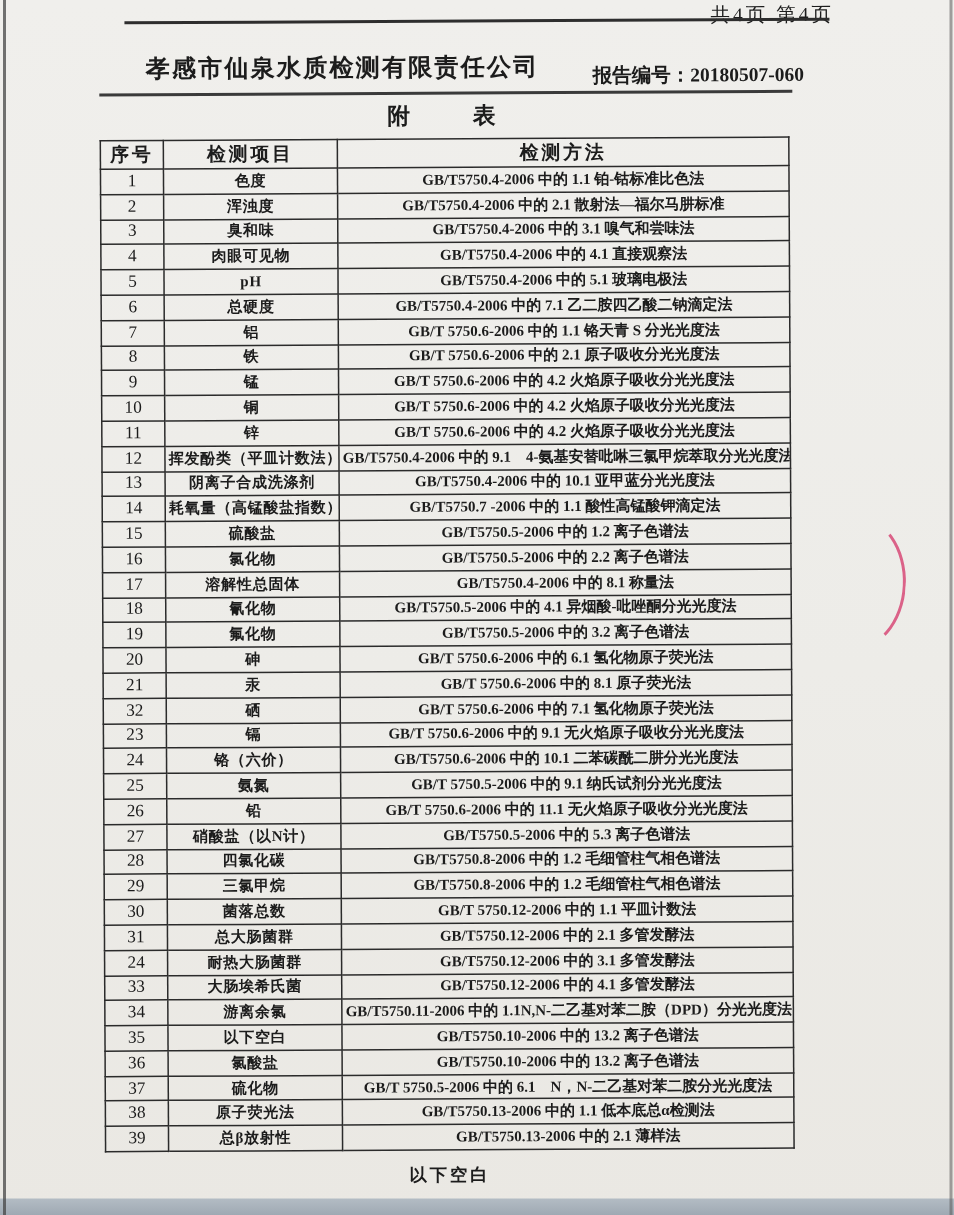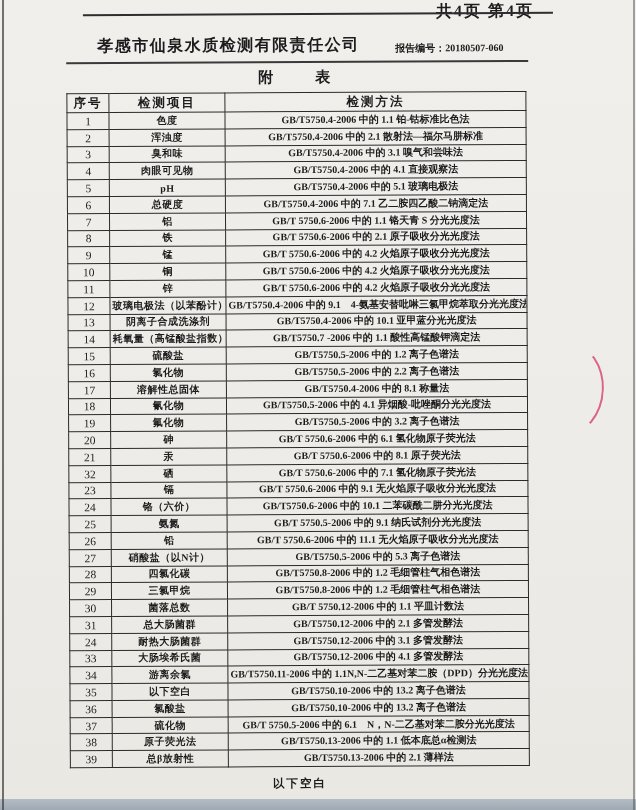--- a/index.html
+++ b/index.html
@@ -13,30 +13,30 @@
     position:absolute;inset:0;
     background:linear-gradient(180deg,#f0efec 0%,#edecE8 55%,#eae8e3 100%);
   }
   .scan-edge-left{position:absolute;left:2px;top:0;width:2px;height:100%;background:rgba(70,70,70,.75);}
   .scan-edge-right{position:absolute;right:1px;top:0;width:2px;height:100%;background:rgba(90,90,90,.55);}
   .bottom-band{position:absolute;left:0;right:0;bottom:0;height:11px;background:linear-gradient(180deg,#b3bcc4,#9fa9b3);}
   .sheet{position:absolute;inset:0;transform:rotate(-0.3deg);transform-origin:50% 50%;}
 
   .page-info{
     position:absolute;top:2px;left:438px;width:120px;
-    font-size:16px;font-weight:bold;letter-spacing:2px;white-space:nowrap;
+    font-size:13px;font-weight:normal;letter-spacing:2px;white-space:nowrap;text-align:right;
   }
   .rule-top{position:absolute;left:85px;top:13px;width:470px;height:2px;background:#2e2e2e;}
   .company{
     position:absolute;left:99px;top:35px;
     font-size:16px;font-weight:bold;letter-spacing:1.5px;white-space:nowrap;
   }
   .report-no{
     position:absolute;left:397px;top:42px;
-    font-size:10px;font-weight:bold;white-space:nowrap;
+    font-size:13px;font-weight:bold;white-space:nowrap;
   }
   .rule-mid{position:absolute;left:68px;top:61px;width:462px;height:1.6px;background:#3a3a3a;}
   .attach-title{
     position:absolute;left:68px;top:68px;width:460px;text-align:center;
     font-size:15px;font-weight:bold;letter-spacing:4px;
   }
 
   table.test-table{
     position:absolute;left:68px;top:92px;width:460px;
     border-collapse:collapse;table-layout:fixed;
@@ -147,21 +147,21 @@
           <td class="cell-item">铜</td>
           <td class="cell-method">GB/T 5750.6-2006 中的 4.2 火焰原子吸收分光光度法</td>
         </tr>
         <tr>
           <td class="cell-no">11</td>
           <td class="cell-item">锌</td>
           <td class="cell-method">GB/T 5750.6-2006 中的 4.2 火焰原子吸收分光光度法</td>
         </tr>
         <tr>
           <td class="cell-no">12</td>
-          <td class="cell-item">玻璃电极法（以苯酚计）</td>
+          <td class="cell-item">挥发酚类（平皿计数法）</td>
           <td class="cell-method">GB/T5750.4-2006 中的 9.1　4-氨基安替吡啉三氯甲烷萃取分光光度法</td>
         </tr>
         <tr>
           <td class="cell-no">13</td>
           <td class="cell-item">阴离子合成洗涤剂</td>
           <td class="cell-method">GB/T5750.4-2006 中的 10.1 亚甲蓝分光光度法</td>
         </tr>
         <tr>
           <td class="cell-no">14</td>
           <td class="cell-item">耗氧量（高锰酸盐指数）</td>

